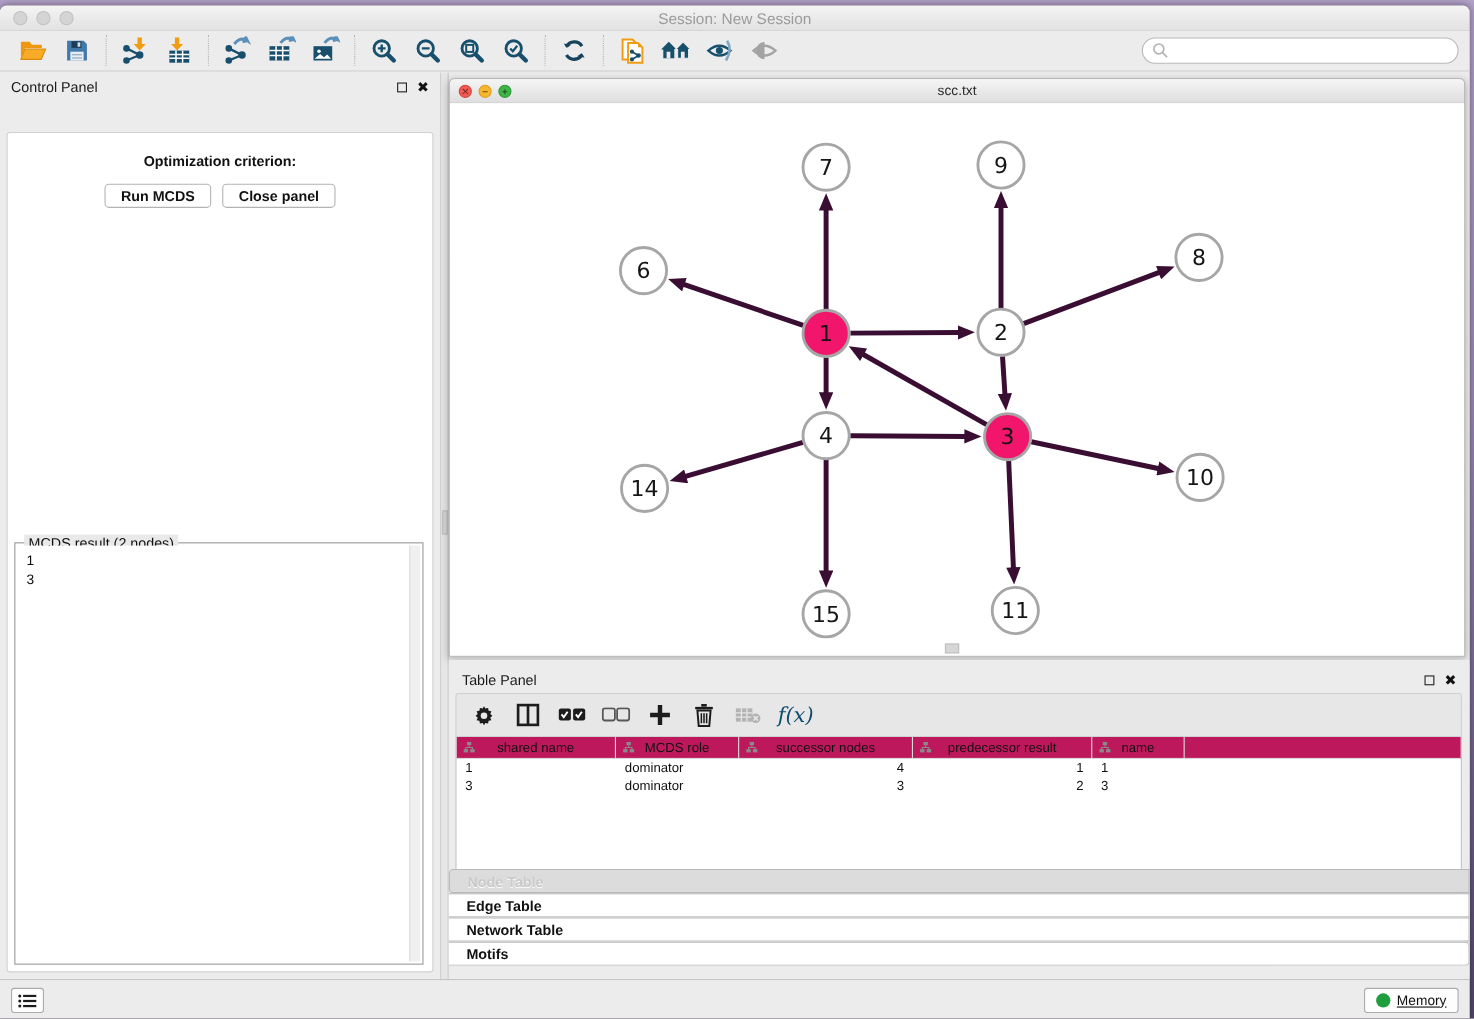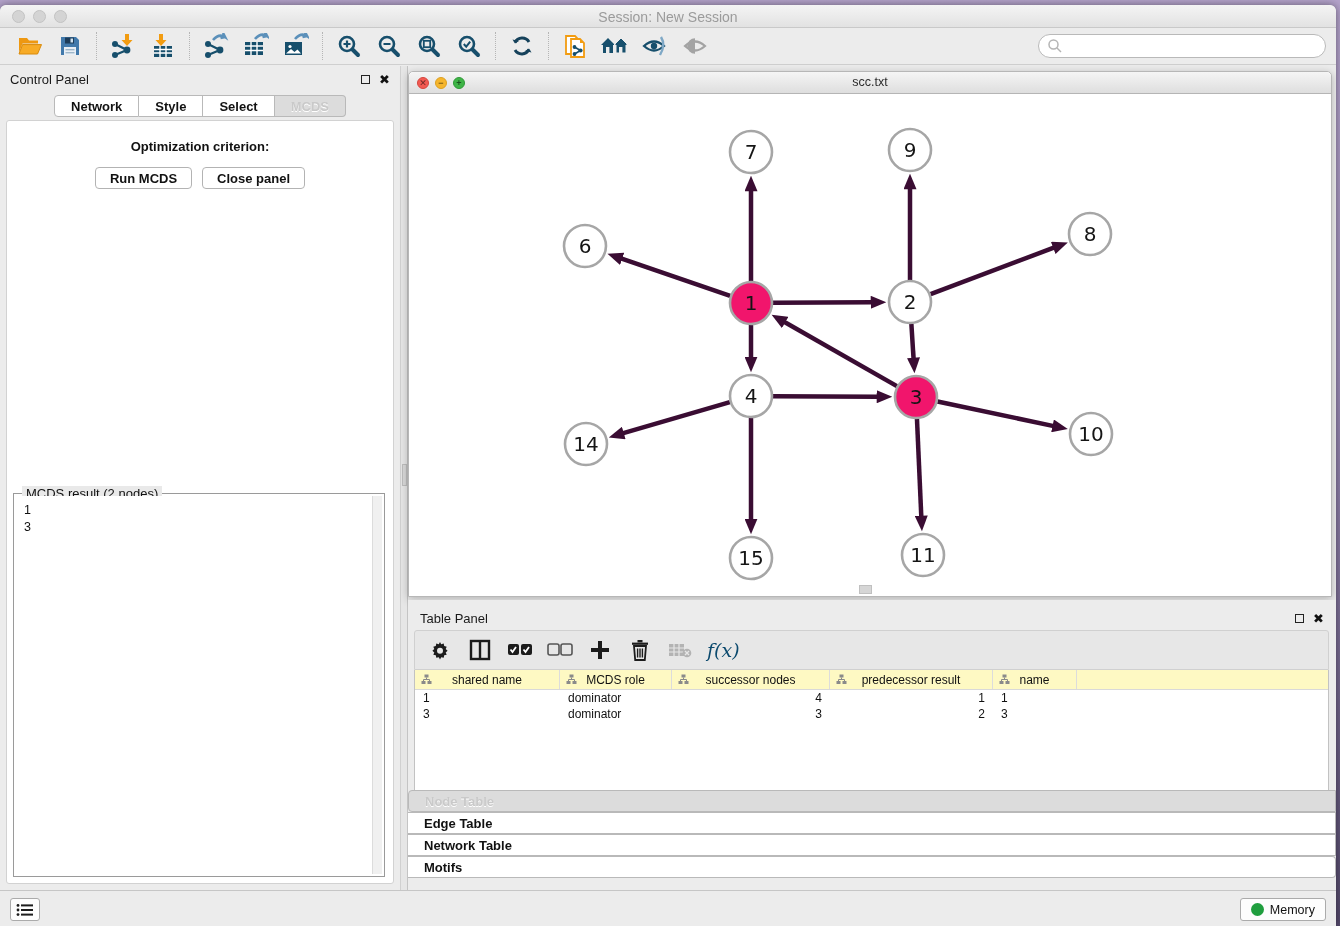--- a/index.html
+++ b/index.html
@@ -55,31 +55,31 @@
   .net-title { text-align:center; font-size:12.5px; color:#2c2c2c; line-height:21px; }
   .net-canvas { position:absolute; top:22px; left:0; right:0; bottom:0; background:#fff; overflow:hidden; }
   .birdseye-grip { position:absolute; left:450px; bottom:2px; width:13px; height:9px; background:#d6d6d6; border:1px solid #c0c0c0; }
   
   .table-panel { position:absolute; left:0; right:0; top:534px; bottom:0; background:#ececec; }
   .tp-header { height:26px; display:flex; align-items:center; padding:18px 12px; font-size:13px; color:#1a1a1a; }
   .tp-toolbar { position:absolute; left:6px; right:7px; top:30px; height:40px; background:#e7e7e7; border:1px solid #d0d0d0; border-radius:3px 3px 0 0; display:flex; align-items:center; padding-left:12px; gap:14px; }
   .tico { width:26px; height:26px; display:flex; align-items:center; justify-content:center; }
   .fx { font-family:"DejaVu Serif","Liberation Serif",serif; font-style:italic; font-size:19px; color:#0c4a6e; }
   .tp-table { position:absolute; left:6px; right:7px; top:70px; bottom:45px; background:#fff; border:1px solid #c2c2c2; border-top:none; overflow:hidden; }
-  .thead { display:flex; height:20px; background:#fef9c3; border-bottom:1px solid #d9d9d9; }
+  .thead { display:flex; height:20px; background:#be185d; border-bottom:1px solid #d9d9d9; }
   .th { position:relative; border-right:1px solid #dcdcdc; font-size:12px; color:#111; display:flex; align-items:center; justify-content:center; }
   .th .sort-ic { position:absolute; left:6px; top:4px; }
   .trow { display:flex; height:16px; }
   .td { font-size:12px; color:#111; padding:0 8px; line-height:16px; white-space:nowrap; }
   .td.r { text-align:right; }
   .tp-tabs { position:absolute; left:0; right:0; bottom:12px; display:flex; justify-content:center;flex-direction:column; }
   
   .statusbar { position:absolute; left:0; right:0; bottom:0; height:36px; background:#ececec; border-top:1px solid #c6c6c6; }
   .sq-btn { position:absolute; left:10px; top:7px; width:30px; height:23px; background:#fdfdfd; border:1px solid #ababab; border-radius:3px; display:flex; align-items:center; justify-content:center; }
-  .mem-btn { position:absolute; right:10px; top:7px; height:23px; background:#fdfdfd; border:1px solid #ababab; border-radius:3px; display:flex; align-items:center; gap:6px; padding:0 10px; font-size:12.5px; color:#111; }
+  .mem-btn { position:absolute; right:10px; top:7px; height:23px; background:#fdfdfd; border:1px solid #ababab; border-radius:3px; display:flex; align-items:center; gap:6px; padding:0 10px; font-size:12.5px; color:#111;text-decoration:underline; }
   .mem-dot { width:13px; height:13px; border-radius:50%; background:#1f9e3e; }
 </style>
 </head>
 <body>
 
 <div class="app">
 
   <div class="titlebar">
     <div class="tl-group">
       <span class="tl"></span>
@@ -229,26 +229,20 @@
 
   <div class="main">
 
     <div class="control-panel">
       <div class="cp-header">
         <span>Control Panel</span>
         <span class="panel-icons">
           <span class="float-ic"></span>
           <span class="close-ic">✖</span>
         </span>
-      </div>
-      <div class="cp-tabs">
-        <span class="tab">Network</span>
-        <span class="tab">Style</span>
-        <span class="tab">Select</span>
-        <span class="tab active">MCDS</span>
       </div>
       <div class="cp-body">
         <div class="opt-label">Optimization criterion:</div>
         <div class="btn-row">
           <span class="pbtn">Run MCDS</span>
           <span class="pbtn">Close panel</span>
         </div>
         <div class="result-group">
           <span class="result-title">MCDS result (2 nodes)</span>
           <div class="result-list" id="result-list">

